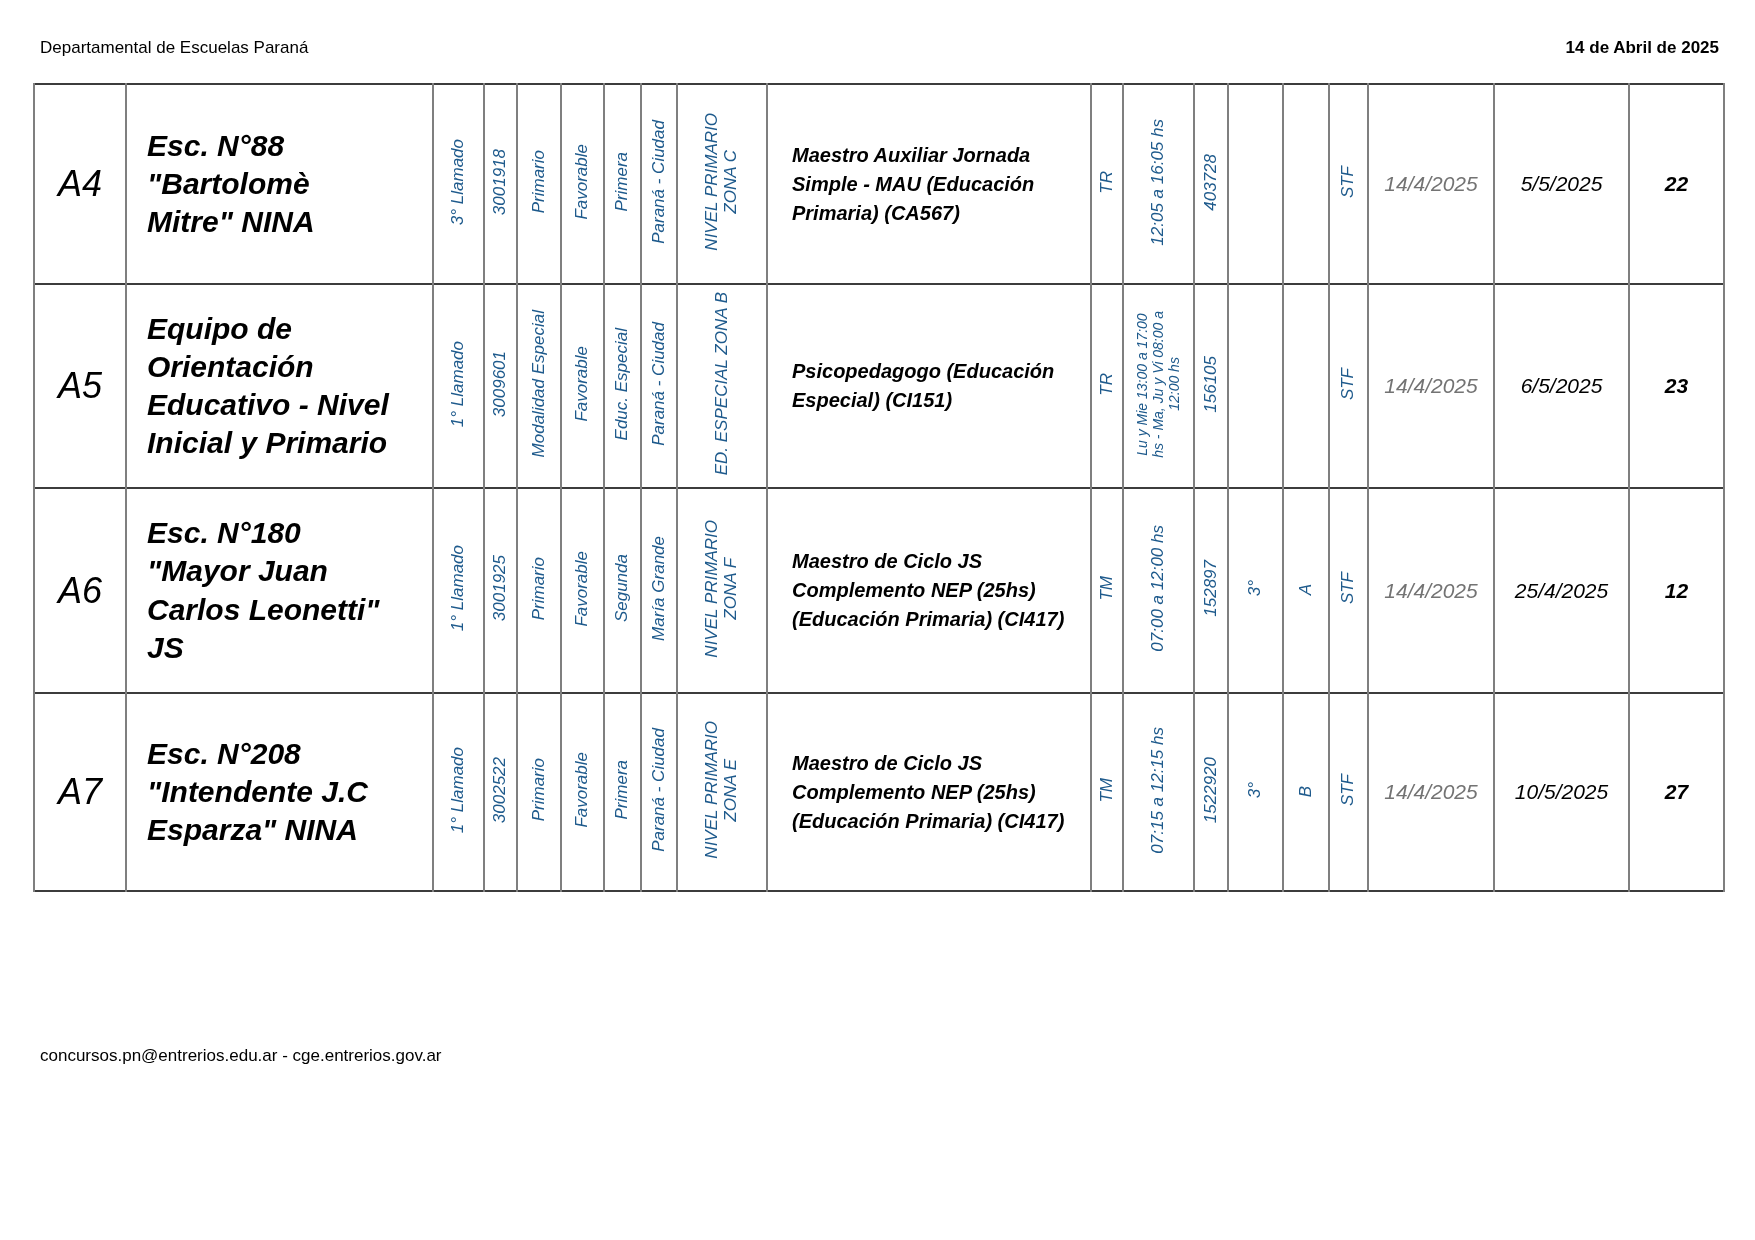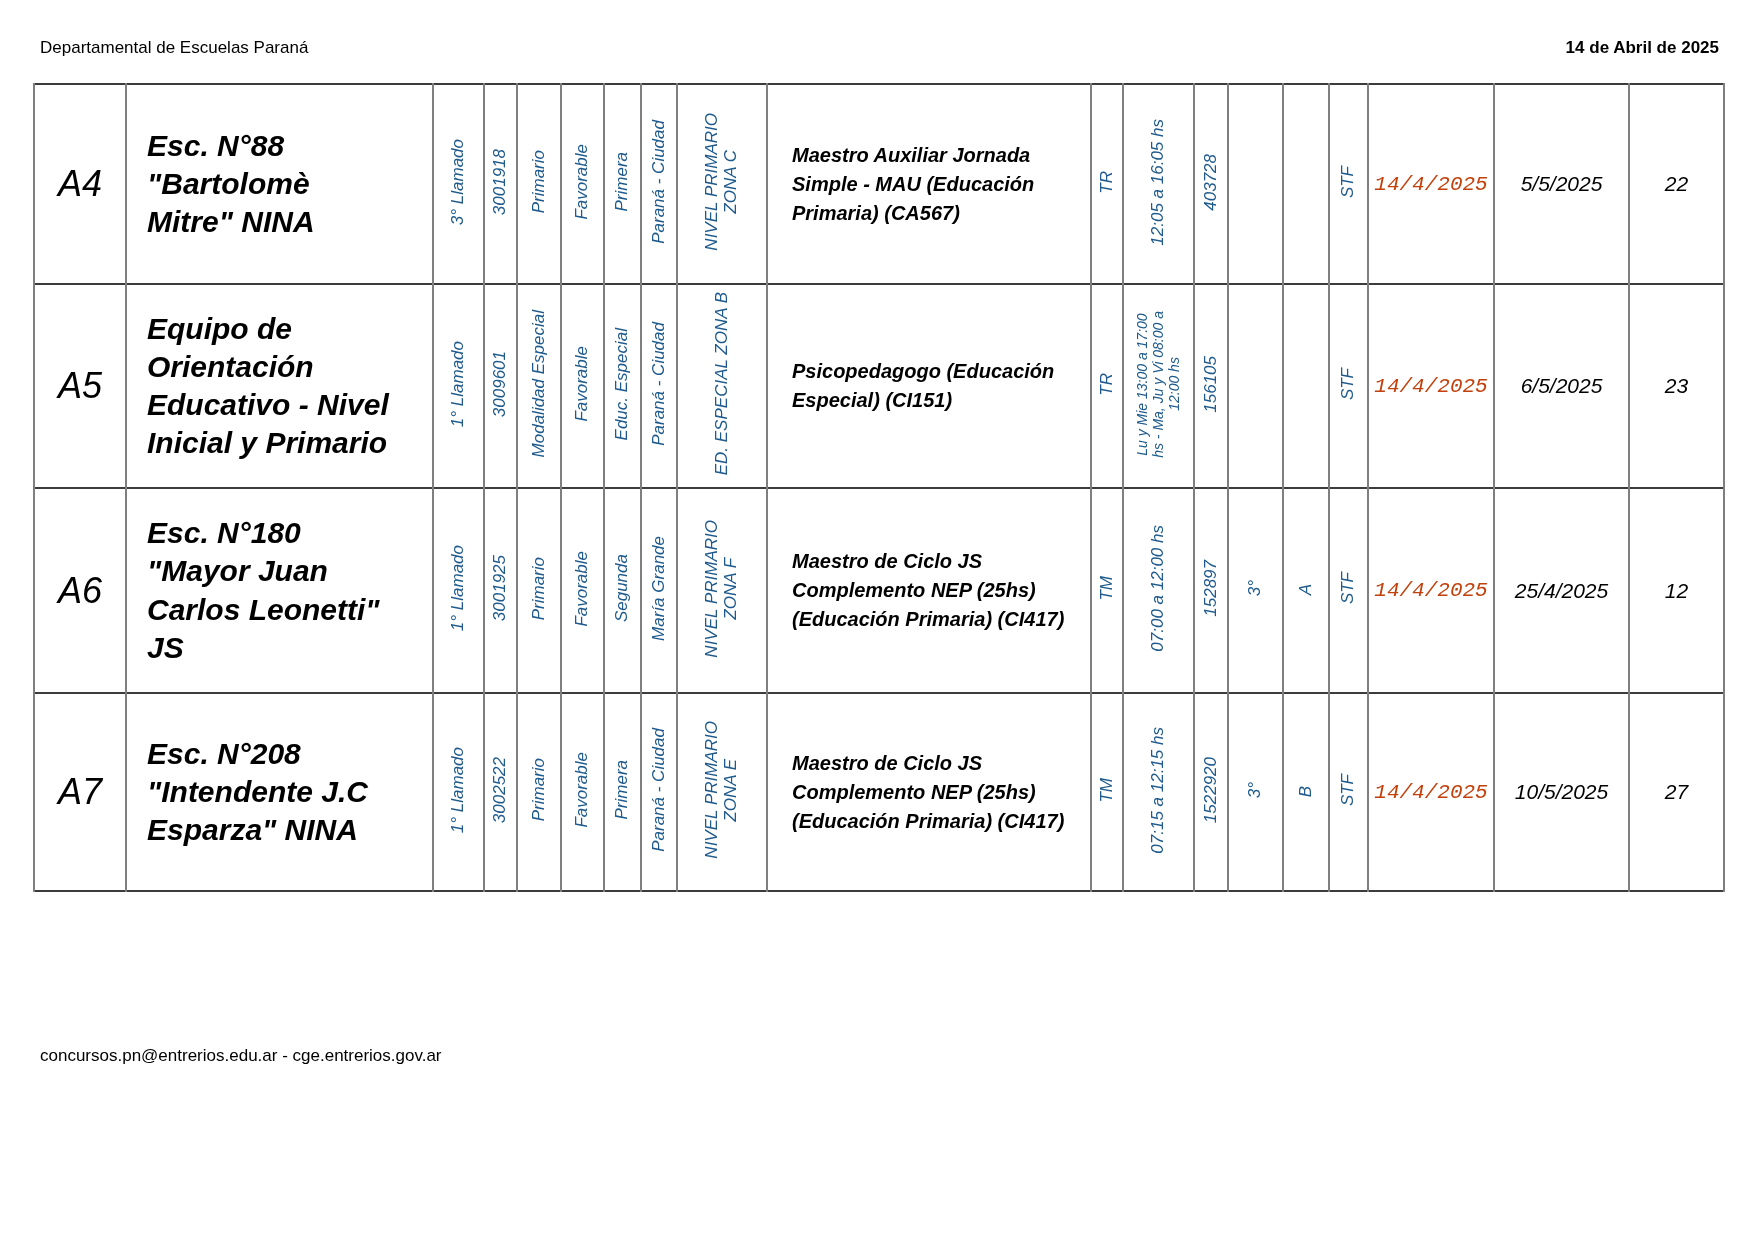--- a/index.html
+++ b/index.html
@@ -43,23 +43,23 @@
     display:inline-block;
     writing-mode:vertical-rl; transform:rotate(180deg);
     font-size:17px; line-height:1.1; color:#1e5a8c;
     white-space:pre-line; text-align:center;
   }
   td.v .rot.small { font-size:14px; line-height:1.15; }
   td.c-desc {
     font-weight:bold; font-size:20px; line-height:1.45;
     padding:0 24px; white-space:pre-line;
   }
-  td.c-f1 { font-size:21px; text-align:center; color:#c2410c;font-family:Liberation Mono, monospace; }
+  td.c-f1 { font-size:21px; text-align:center; color:#737373; }
   td.c-f2 { font-size:21px; text-align:center; }
-  td.c-dias { font-size:21px; text-align:center; }
+  td.c-dias { font-size:21px; text-align:center;font-weight:bold; }
 </style>
 </head>
 <body>
 
 <div class="hdr">
   <span class="l">Departamental de Escuelas Paraná</span>
   <span class="r">14 de Abril de 2025</span>
 </div>
 
 <table class="grid">

